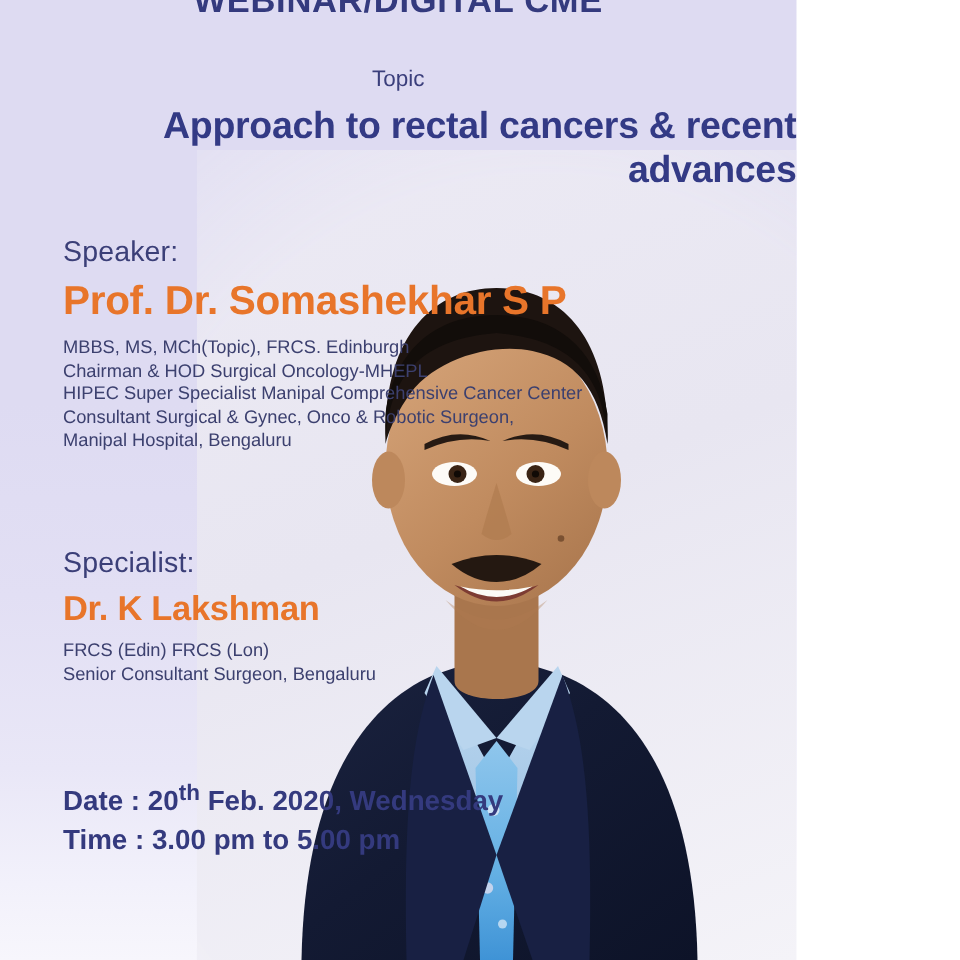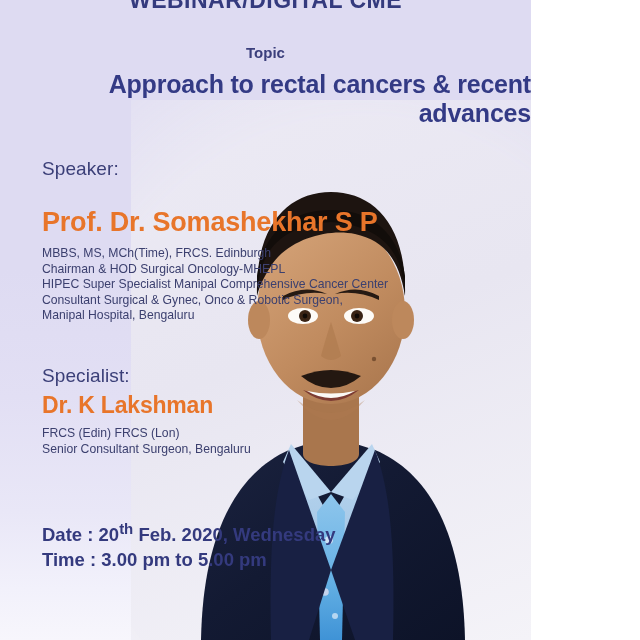--- a/index.html
+++ b/index.html
@@ -55,21 +55,21 @@
     height: 24px;
     line-height: 24px;
   }
 
   .topic-label {
     position: absolute;
     left: 0; right: 0;
     top: 44px;
     text-align: center;
     font-size: 15px;
-    font-weight: bold;
+    font-weight: normal;
     color: #3b3f7c;
   }
   .topic-title {
     position: absolute;
     left: 0; right: 0;
     top: 70px;
     text-align: right;
     font-size: 25px;
     font-weight: bold;
     color: #333a85;
@@ -82,21 +82,21 @@
     font-size: 19px;
     color: #3b3f78;
     font-weight: normal;
     letter-spacing: 0.1px;
   }
   .person-name {
     font-size: 27px;
     font-weight: bold;
     color: #e8752a;
     letter-spacing: -0.2px;
-    margin-top: 27px;
+    margin-top: 5px;
     white-space: nowrap;
   }
   .person-name.small { font-size: 23px; margin-top: 5px; }
 
   .creds {
     margin-top: 8px;
     font-size: 12.2px;
     line-height: 15.6px;
     color: #3c406f;
     white-space: nowrap;
@@ -207,21 +207,21 @@
 
   <div class="banner-strip">WEBINAR/DIGITAL CME</div>
 
   <div class="topic-label">Topic</div>
   <div class="topic-title">Approach to rectal cancers &amp; recent advances</div>
 
   <div class="block" id="speaker-block">
     <div class="role-label">Speaker:</div>
     <div class="person-name">Prof. Dr. Somashekhar S P</div>
     <div class="creds">
-      <div>MBBS, MS, MCh(Time), FRCS. Edinburgh</div>
+      <div>MBBS, MS, MCh(Topic), FRCS. Edinburgh</div>
       <div>Chairman &amp; HOD Surgical Oncology-MHEPL</div>
       <div>HIPEC Super Specialist Manipal Comprehensive Cancer Center</div>
       <div>Consultant Surgical &amp; Gynec, Onco &amp; Robotic Surgeon,</div>
       <div>Manipal Hospital, Bengaluru</div>
     </div>
   </div>
 
   <div class="block" id="moderator-block">
     <div class="role-label">Specialist:</div>
     <div class="person-name small">Dr. K Lakshman</div>

